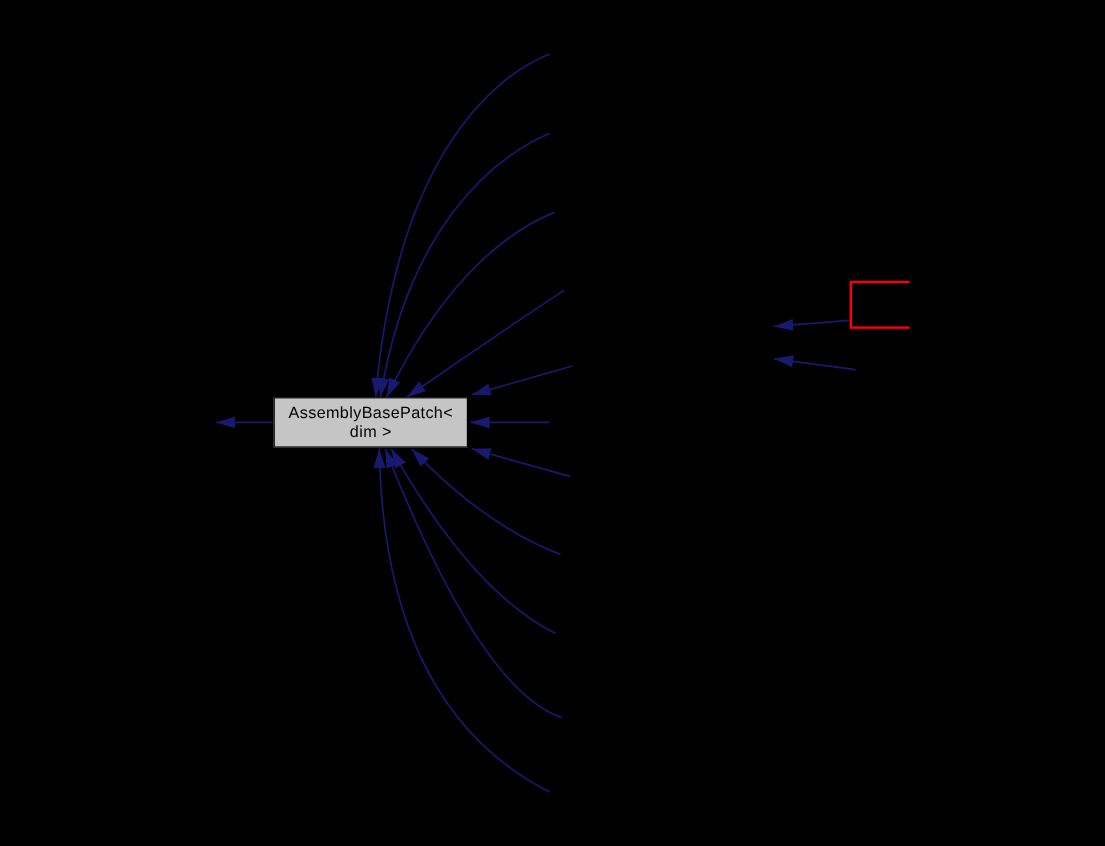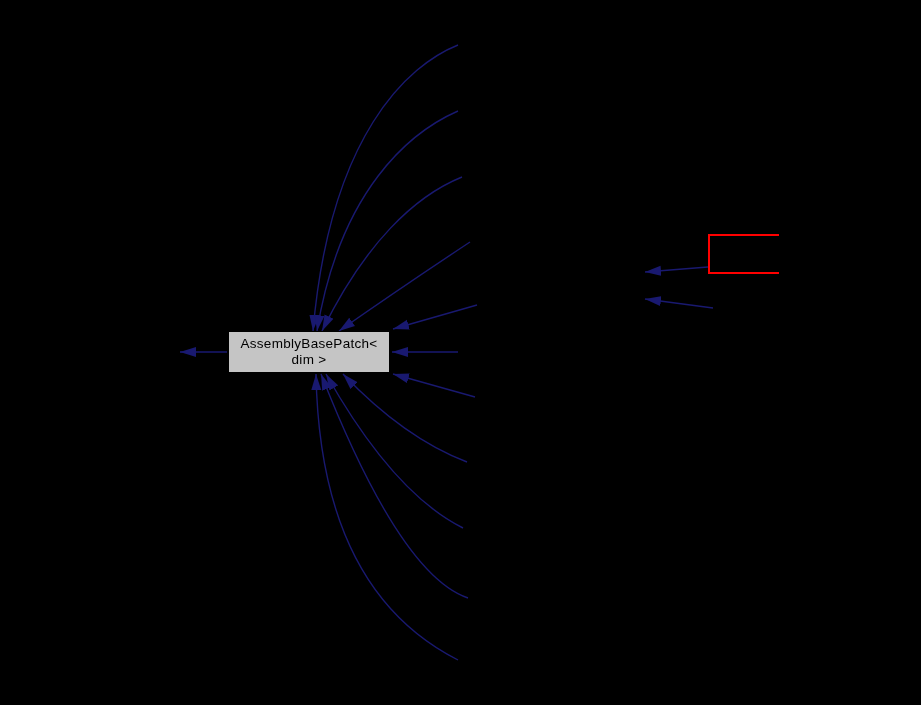--- a/index.html
+++ b/index.html
@@ -7,21 +7,20 @@
     padding: 0;
     background: #000000;
   }
   .stage {
     position: relative;
     width: 758px;
     height: 705px;
     background: var(--bg, #000000);
     overflow: hidden;
     font-family: "Liberation Sans", sans-serif;
-    padding-left: 21px;
   }
   .edges-svg {
     position: absolute;
     left: 0;
     top: 0;
     width: 921px;
     height: 705px;
     display: block;
   }
   .node-main {

